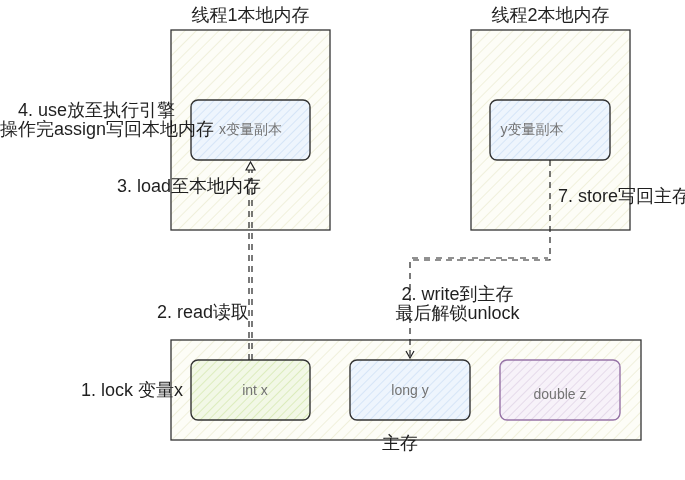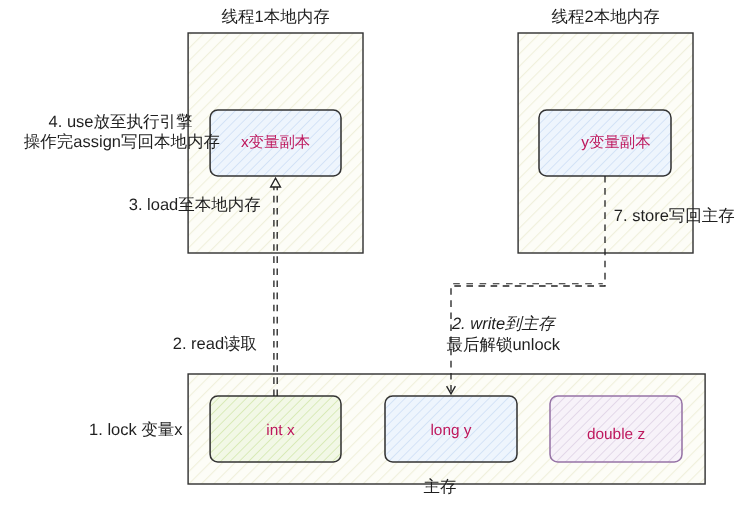--- a/index.html
+++ b/index.html
@@ -1,22 +1,22 @@
 <!DOCTYPE html>
 <html><head>
 <meta charset="utf-8">
 <style>
   html, body { margin: 0; padding: 0; background: #ffffff; }
   body { width: 685px; height: 480px; position: relative; overflow: hidden;
          font-family: "Liberation Sans", "DejaVu Sans", sans-serif; color: #1a1a1a; }
   svg#diagram { position: absolute; left: 0; top: 0; }
-  .lbl { position: absolute; font-size: 15px; line-height: 17px; color: #1f1f1f; white-space: nowrap; }
+  .lbl { position: absolute; font-size: 18px; line-height: 17px; color: #1f1f1f; white-space: nowrap; }
   .center { text-align: center; }
   .right { text-align: right; }
-  .boxtext { position: absolute; font-size: 14px; display: flex; align-items: center; justify-content: center; color: #be185d; }
+  .boxtext { position: absolute; font-size: 14px; display: flex; align-items: center; justify-content: center; color: #737373; }
 </style>
 </head>
 <body>
 
 <svg id="diagram" width="685" height="480" viewBox="0 0 685 480">
   <defs>
     <pattern id="hatchCont" patternUnits="userSpaceOnUse" width="8" height="8" patternTransform="rotate(45)">
       <rect width="8" height="8" fill="#fdfdf7"></rect>
       <line x1="0" y1="0" x2="0" y2="8" stroke="#f0f0dc" stroke-width="2"></line>
     </pattern>
@@ -59,25 +59,25 @@
     <path d="M412,258 L548,258" fill="none" stroke="#222" stroke-width="1" stroke-dasharray="6,6"></path>
     <path d="M406,351 L410,358 L414,351" fill="none" stroke="#222" stroke-width="1.2"></path>
   </g>
 </svg>
 
 <div class="lbl center" style="left:171px; top:7px; width:159px;">线程1本地内存</div>
 <div class="lbl center" style="left:471px; top:7px; width:159px;">线程2本地内存</div>
 <div class="lbl center" style="left:350px; top:435px; width:100px;font-family:Liberation Serif, serif;">主存</div>
 
 <div class="boxtext" style="left:191px; top:100px; width:119px; height:60px;">x变量副本</div>
-<div class="boxtext" style="left:490px; top:100px; width:140px; height:60px;">y变量副本</div>
+<div class="boxtext" style="left:462px; top:100px; width:140px; height:60px;">y变量副本</div>
 <div class="boxtext" style="left:191px; top:360px; width:128px; height:60px;">int x</div>
 <div class="boxtext" style="left:350px; top:360px; width:120px; height:60px;">long y</div>
 <div class="boxtext" style="left:500px; top:360px; width:120px; height:68px;">double z</div>
 
 <div class="lbl right" style="left:0px; top:102px; width:175px;">4. use放至执行引擎</div>
 <div class="lbl right" style="left:0px; top:121px; width:200px;">操作完assign写回本地内存</div>
 <div class="lbl" style="left:117px; top:178px;">3. load至本地内存</div>
 <div class="lbl" style="left:140px; top:304px;margin-left:17px;">2. read读取</div>
 <div class="lbl" style="left:81px; top:382px;">1. lock 变量x</div>
 <div class="lbl" style="left:558px; top:188px;">7. store写回主存</div>
-<div class="lbl center" style="left:395px; top:286px; width:125px;font-style:italic;">2. write到主存</div>
+<div class="lbl center" style="left:395px; top:286px; width:125px;">2. write到主存</div>
 <div class="lbl center" style="left:395px; top:305px; width:125px;">最后解锁unlock</div>
 
 </body></html>

